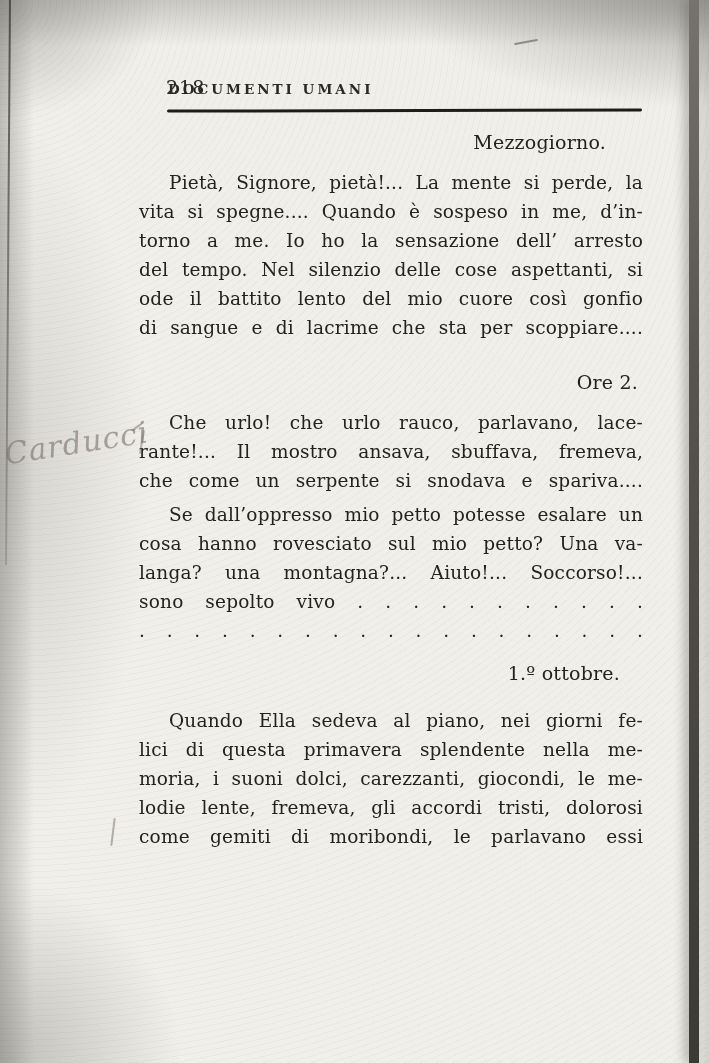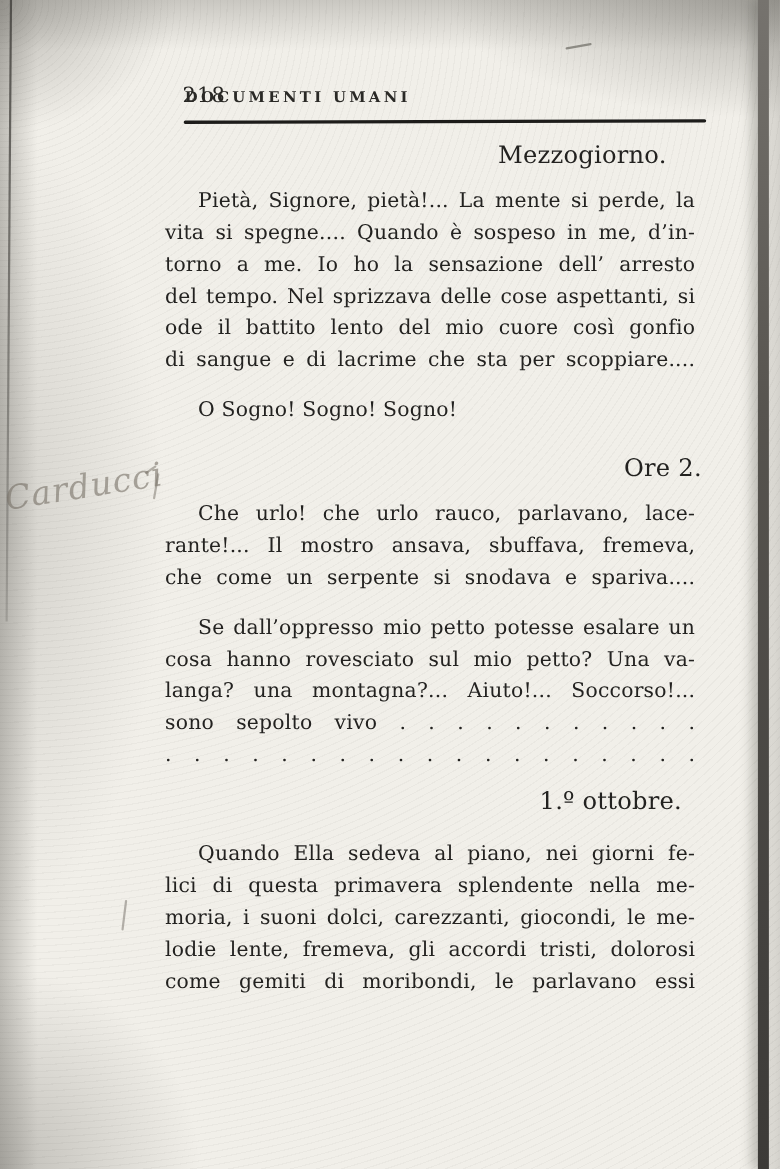--- a/index.html
+++ b/index.html
@@ -59,25 +59,25 @@
     position: absolute; left: 167px; top: 109px; width: 475px; height: 3px;
     background: #1d1c1a; border-radius: 2px; transform: rotate(-.15deg);
   }
 
   
   .content {
     position: absolute; left: 134px; top: 130px; width: 514px;
     font-size: 18.5px; line-height: 29px; letter-spacing: .2px;
     color: #232220;
   }
-  .dateline { text-align: right; font-size: 22px; line-height: 24px; }
+  .dateline { text-align: right; font-size: 19px; line-height: 24px; }
   .dateline.d1 { padding-right: 42px; }
   .dateline.d2 { margin-top: 28px; padding-right: 10px; }
   .dateline.d3 { margin-top: 16px; padding-right: 28px; }
-  .paragraph { margin: 16px; }
+  .paragraph { margin: 5px; }
   .paragraph.p1 { margin-top: 14px; }
   .paragraph.p3 { margin-top: 14px; }
   .paragraph.p5 { margin-top: 21px; }
   .line { text-align: justify; text-align-last: justify; white-space: nowrap0; }
   .line.last { text-align-last: left; }
   .paragraph .line:first-child { text-indent: 30px; }
 
   
   .margin-annotation {
     position: absolute; left: 4px; top: 428px; width: 150px;
@@ -108,26 +108,23 @@
   <div class="page-number">218</div>
   <div class="running-title">DOCUMENTI UMANI</div>
   <div class="header-rule"></div>
 
   <div class="content">
       <div class="dateline d1">Mezzogiorno.</div>
       <div class="paragraph p1">
         <div class="line">Pietà, Signore, pietà!... La mente si perde, la</div>
         <div class="line">vita si spegne.... Quando è sospeso in me, d’in-</div>
         <div class="line">torno a me. Io ho la sensazione dell’ arresto</div>
-        <div class="line">del tempo. Nel sprizzava delle cose aspettanti, si</div>
+        <div class="line">del tempo. Nel silenzio delle cose aspettanti, si</div>
         <div class="line">ode il battito lento del mio cuore così gonfio</div>
         <div class="line">di sangue e di lacrime che sta per scoppiare....</div>
-      </div>
-      <div class="paragraph p2">
-        <div class="line last">O Sogno! Sogno! Sogno!</div>
       </div>
       <div class="dateline d2">Ore 2.</div>
       <div class="paragraph p3">
         <div class="line">Che urlo! che urlo rauco, parlavano, lace-</div>
         <div class="line">rante!... Il mostro ansava, sbuffava, fremeva,</div>
         <div class="line">che come un serpente si snodava e spariva....</div>
       </div>
       <div class="paragraph p4">
         <div class="line">Se dall’oppresso mio petto potesse esalare un</div>
         <div class="line">cosa hanno rovesciato sul mio petto? Una va-</div>

